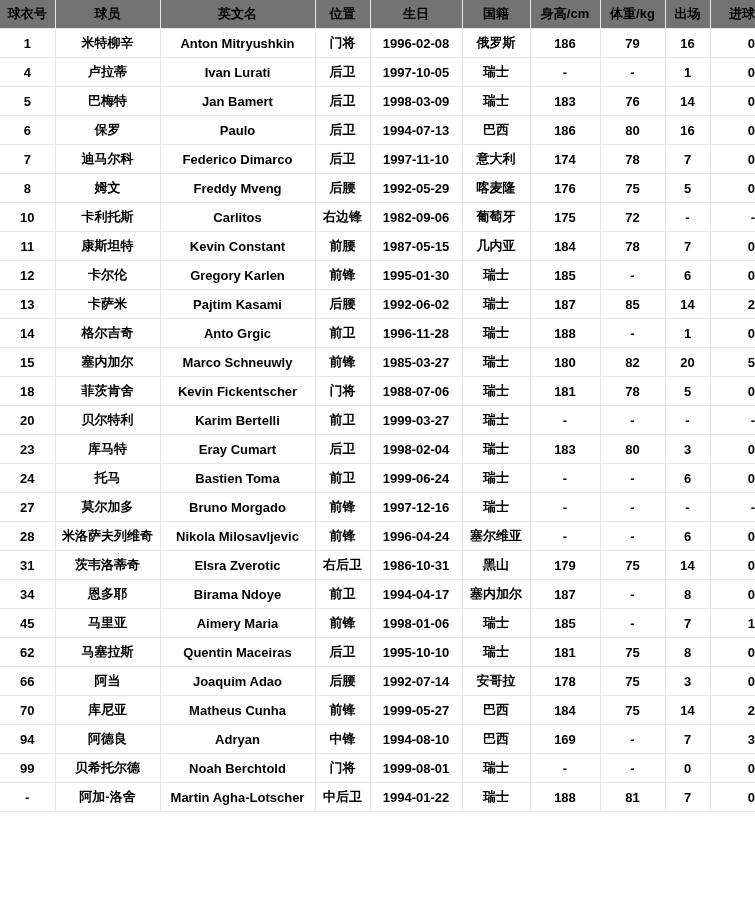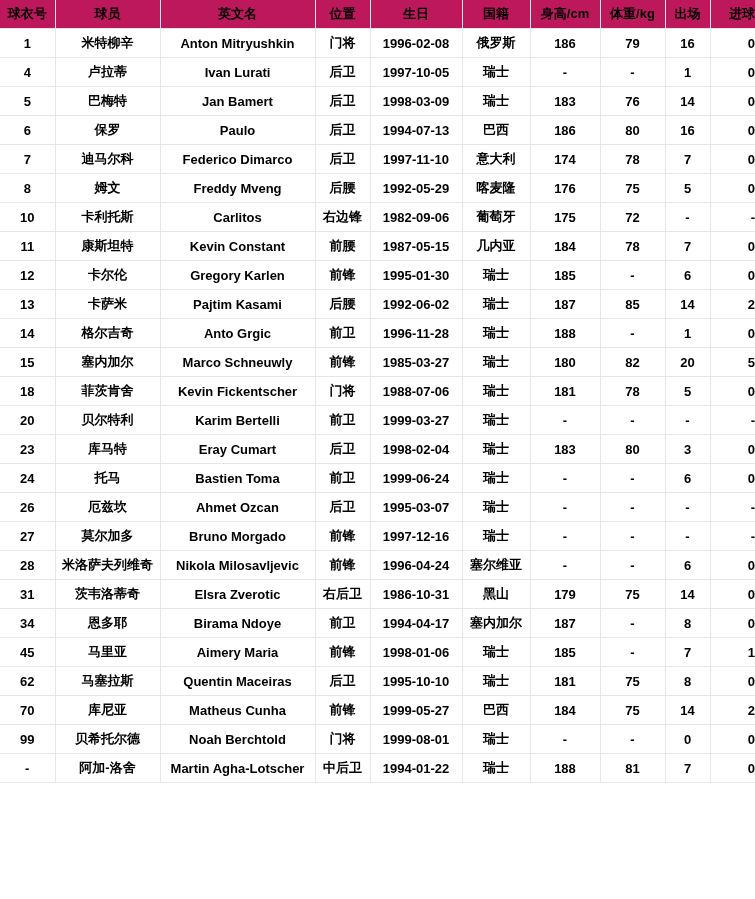--- a/index.html
+++ b/index.html
@@ -41,21 +41,21 @@
     border-right: 1px solid #e6e6e6;
     white-space: nowrap;
     overflow: hidden;
   }
   table.roster th:last-child,
   table.roster td:last-child {
     border-right: none;
     text-align: right;
   }
   table.roster thead th {
-    background: #be185d;
+    background: #737373;
   }
   table.roster tbody td {
     background: #ffffff;
   }
 </style>
 </head>
 <body>
 
 <table class="roster">
   <colgroup>
@@ -271,32 +271,20 @@
         <td>Bastien Toma</td>
         <td>前卫</td>
         <td>1999-06-24</td>
         <td>瑞士</td>
         <td>-</td>
         <td>-</td>
         <td>6</td>
         <td>0</td>
       </tr>
       <tr>
-        <td>26</td>
-        <td>厄兹坎</td>
-        <td>Ahmet Ozcan</td>
-        <td>后卫</td>
-        <td>1995-03-07</td>
-        <td>瑞士</td>
-        <td>-</td>
-        <td>-</td>
-        <td>-</td>
-        <td>-</td>
-      </tr>
-      <tr>
         <td>27</td>
         <td>莫尔加多</td>
         <td>Bruno Morgado</td>
         <td>前锋</td>
         <td>1997-12-16</td>
         <td>瑞士</td>
         <td>-</td>
         <td>-</td>
         <td>-</td>
         <td>-</td>
@@ -355,32 +343,56 @@
         <td>Quentin Maceiras</td>
         <td>后卫</td>
         <td>1995-10-10</td>
         <td>瑞士</td>
         <td>181</td>
         <td>75</td>
         <td>8</td>
         <td>0</td>
       </tr>
       <tr>
+        <td>66</td>
+        <td>阿当</td>
+        <td>Joaquim Adao</td>
+        <td>后腰</td>
+        <td>1992-07-14</td>
+        <td>安哥拉</td>
+        <td>178</td>
+        <td>75</td>
+        <td>3</td>
+        <td>0</td>
+      </tr>
+      <tr>
         <td>70</td>
         <td>库尼亚</td>
         <td>Matheus Cunha</td>
         <td>前锋</td>
         <td>1999-05-27</td>
         <td>巴西</td>
         <td>184</td>
         <td>75</td>
         <td>14</td>
         <td>2</td>
       </tr>
       <tr>
+        <td>94</td>
+        <td>阿德良</td>
+        <td>Adryan</td>
+        <td>中锋</td>
+        <td>1994-08-10</td>
+        <td>巴西</td>
+        <td>169</td>
+        <td>-</td>
+        <td>7</td>
+        <td>3</td>
+      </tr>
+      <tr>
         <td>99</td>
         <td>贝希托尔德</td>
         <td>Noah Berchtold</td>
         <td>门将</td>
         <td>1999-08-01</td>
         <td>瑞士</td>
         <td>-</td>
         <td>-</td>
         <td>0</td>
         <td>0</td>

